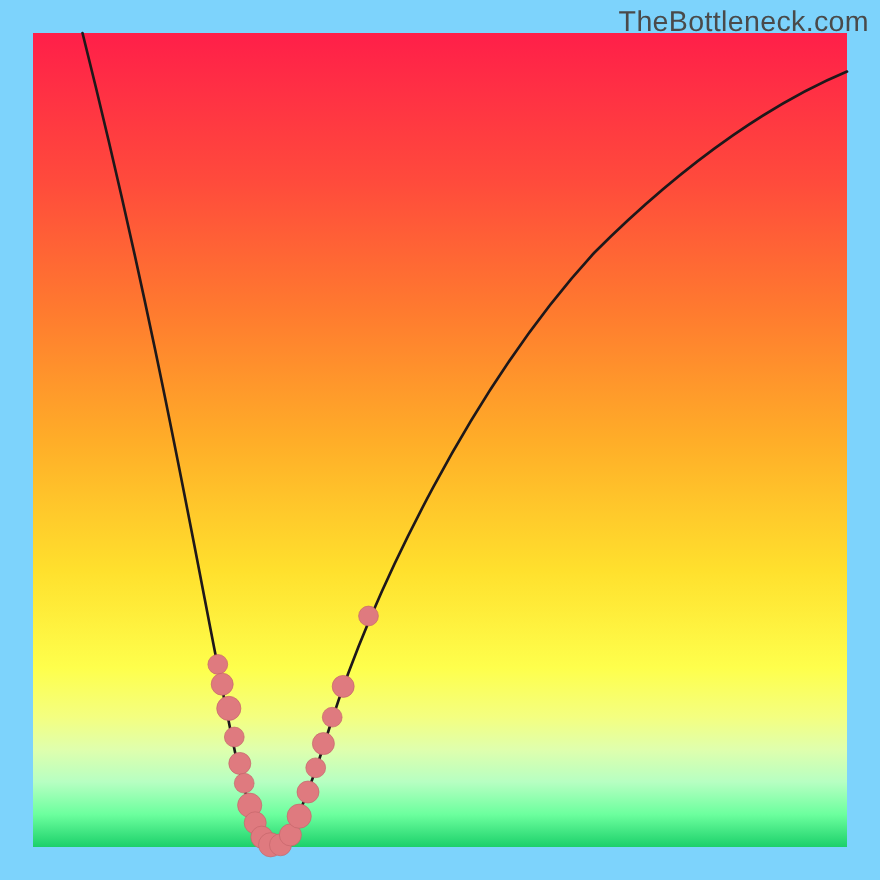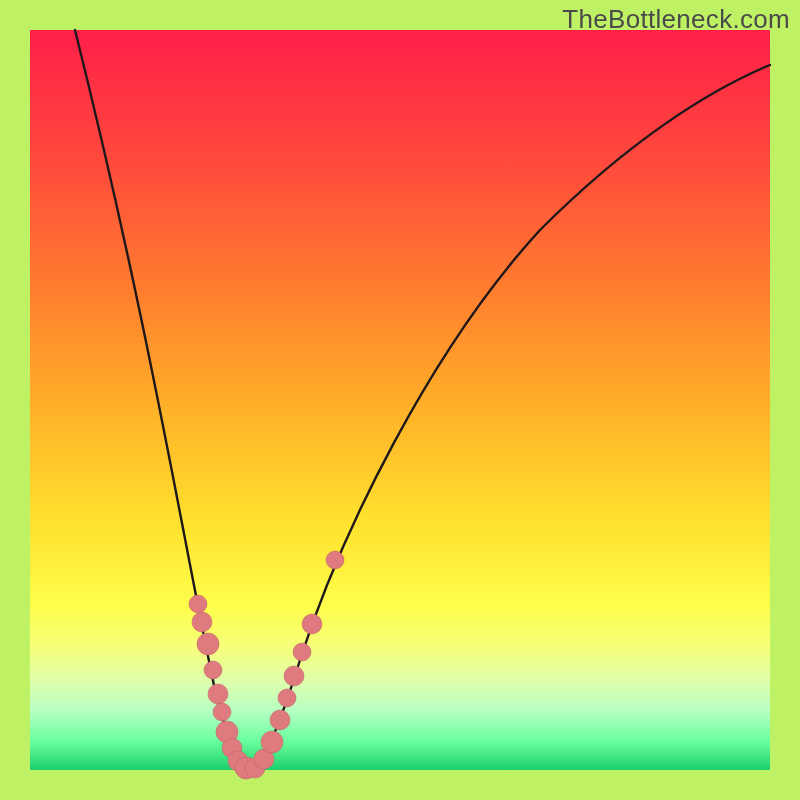--- a/index.html
+++ b/index.html
@@ -8,21 +8,21 @@
     width: 800px;
     height: 800px;
     overflow: hidden;
     background: #000;
     font-family: Arial, Helvetica, sans-serif;
   }
   .frame {
     position: relative;
     width: 800px;
     height: 800px;
-    background: #bef264;
+    background: #7dd3fc;
   }
   .plot {
     position: absolute;
     left: 30px;
     top: 30px;
     width: 740px;
     height: 740px;
     background: linear-gradient(
       to bottom,
       #ff1f49 0%,

